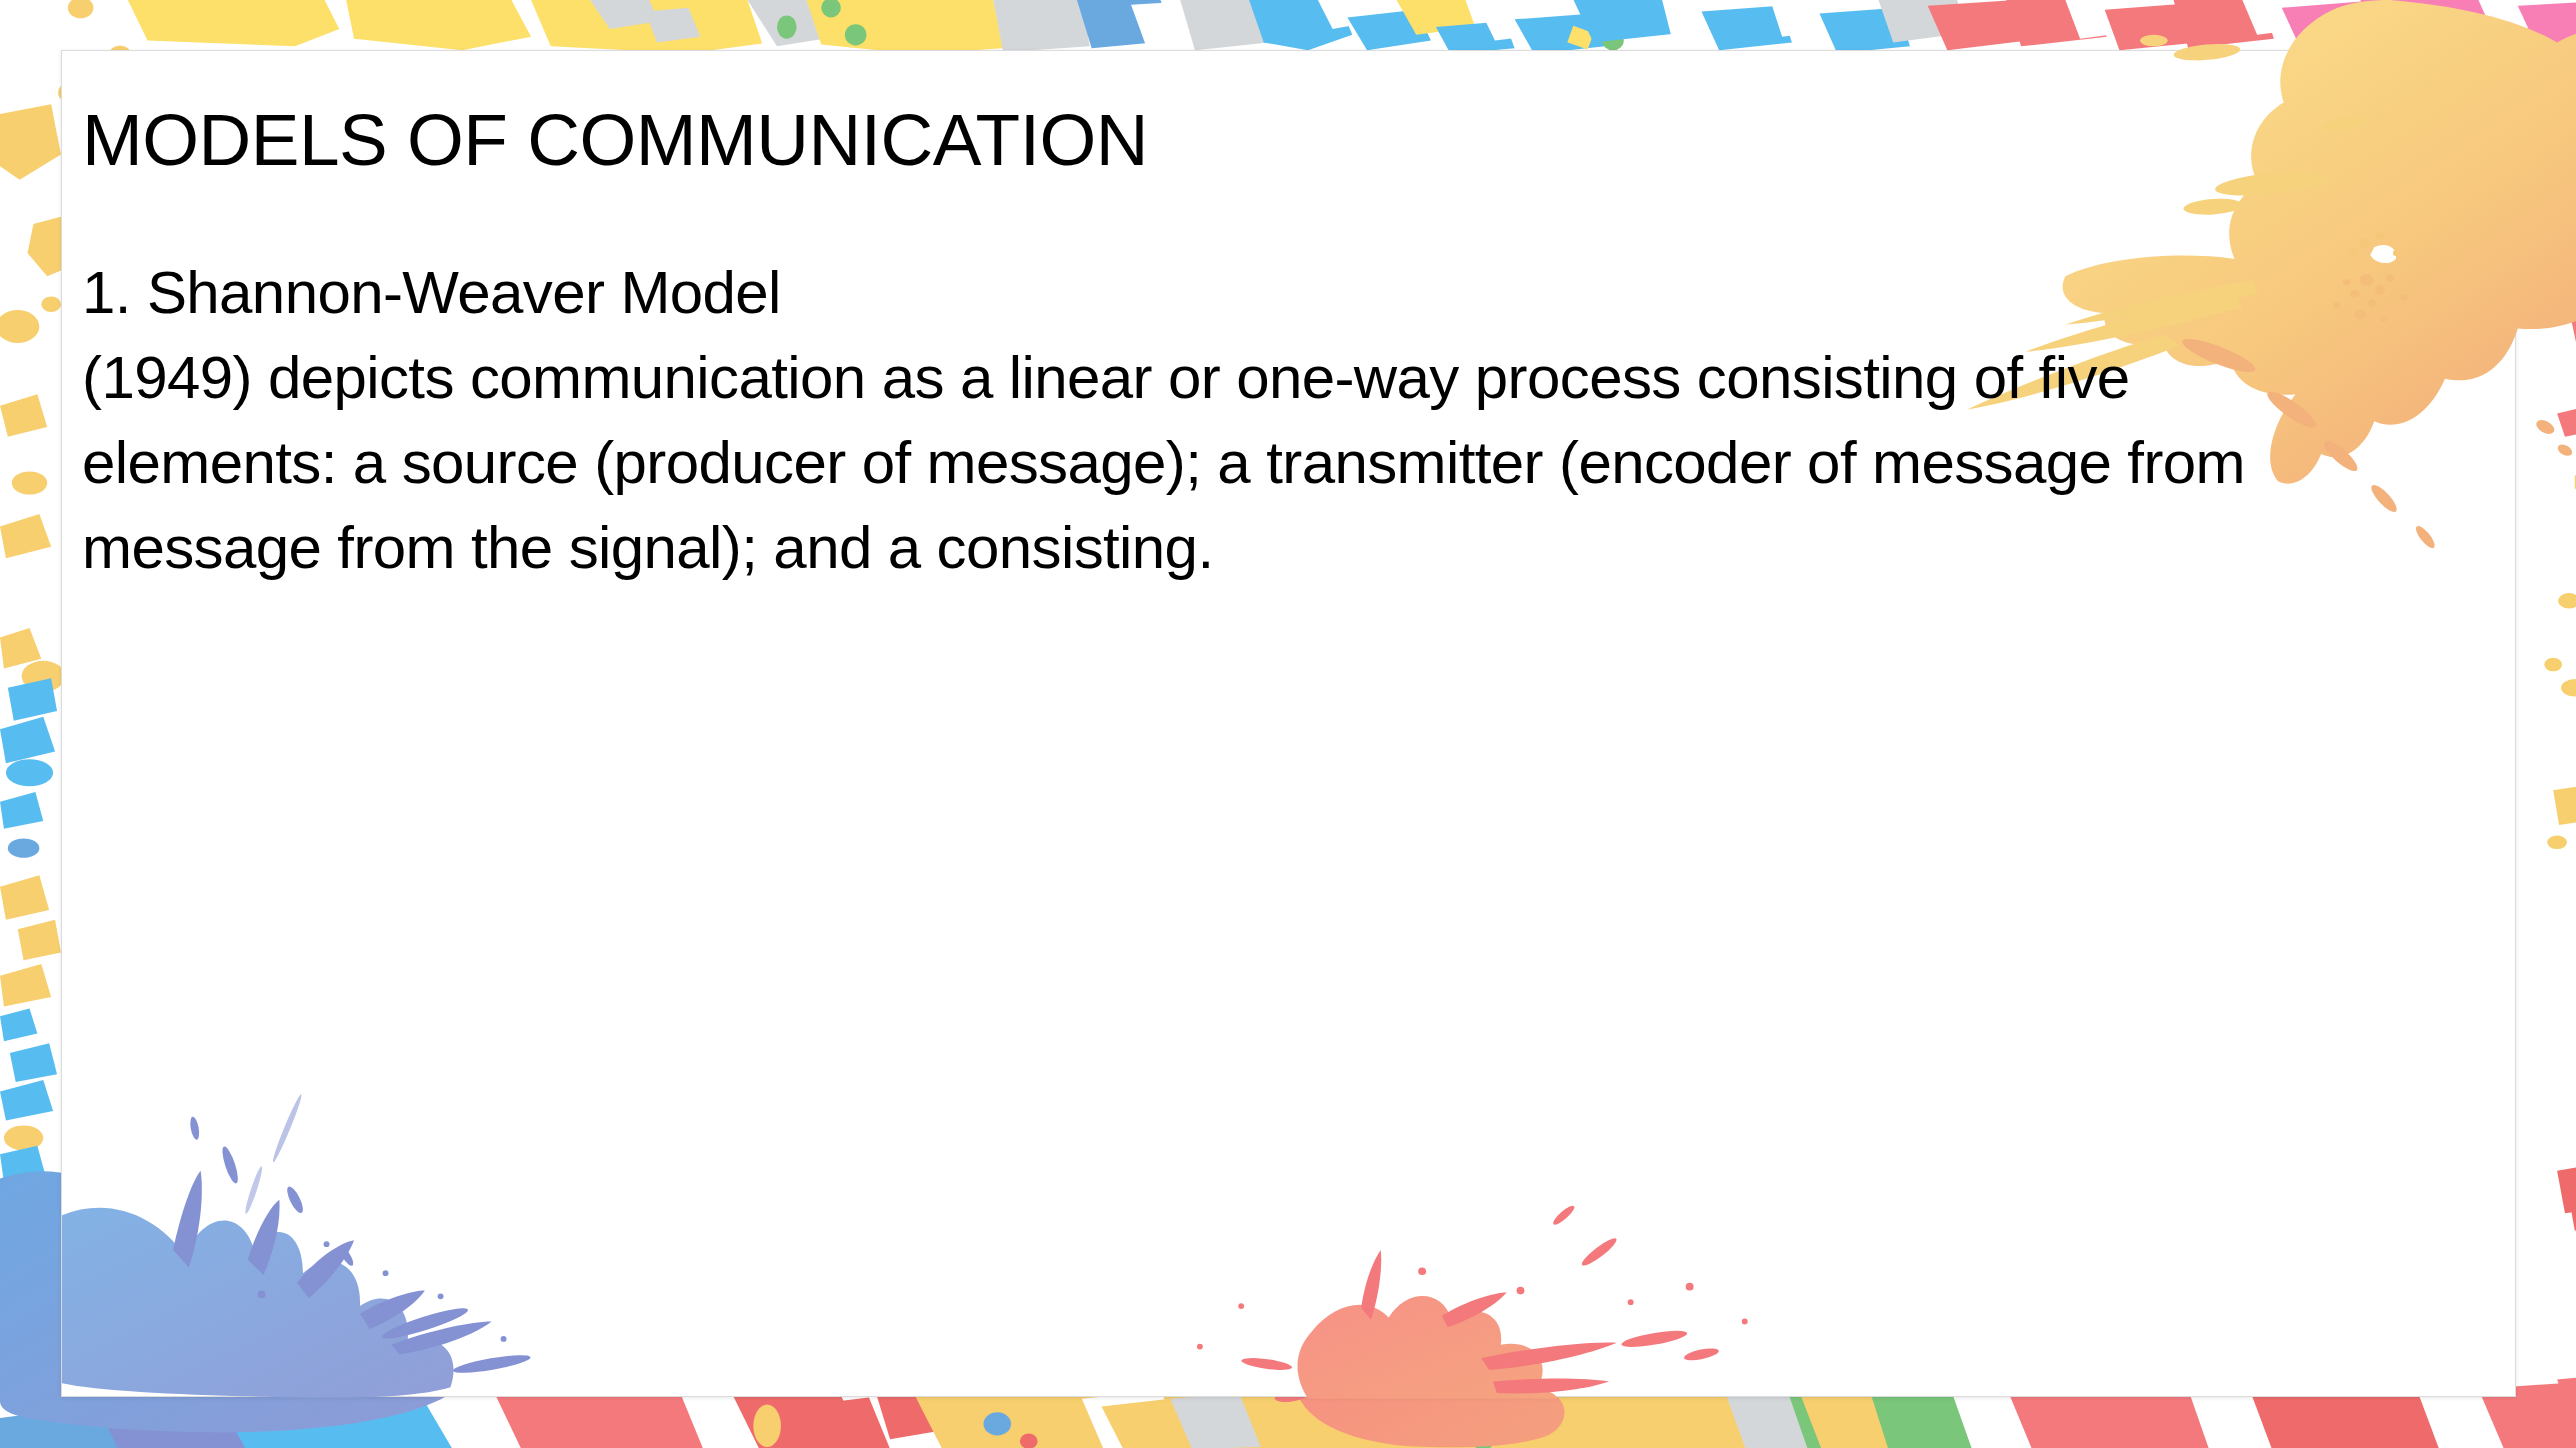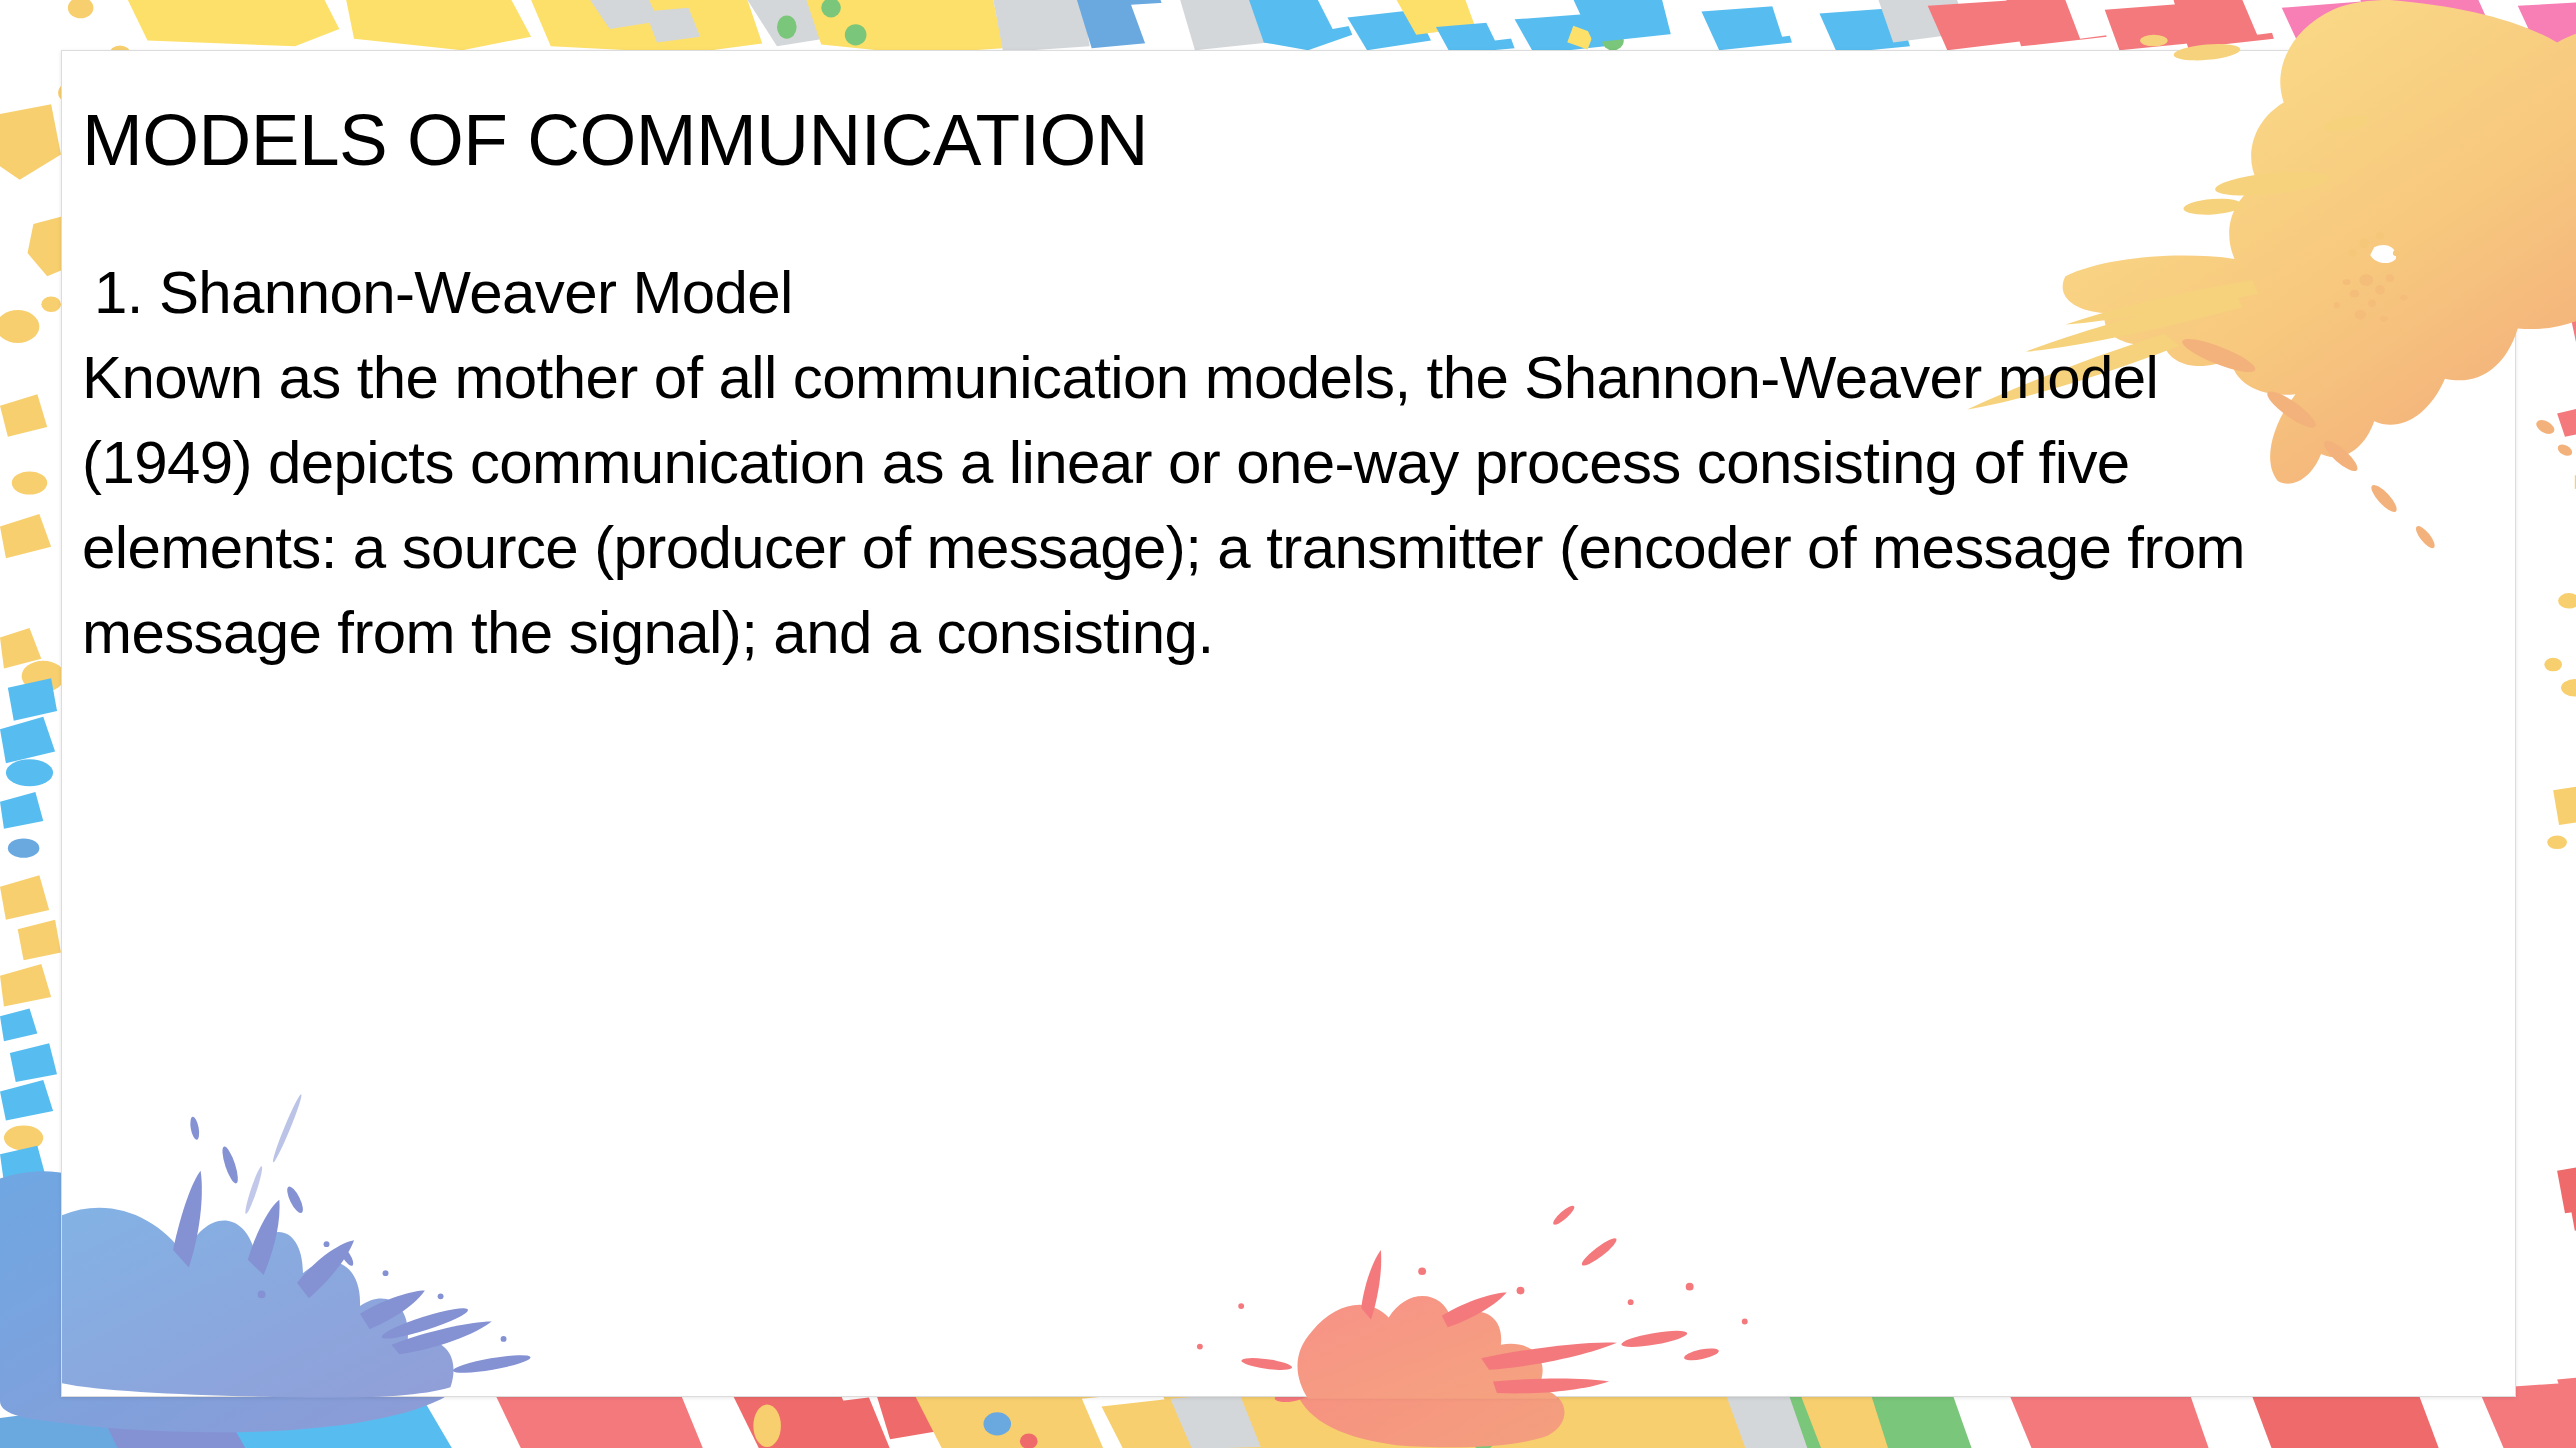--- a/index.html
+++ b/index.html
@@ -84,21 +84,20 @@
     font-size: 60px;
     line-height: 85px;
     font-weight: 400;
     color: #000000;
     letter-spacing: -0.6px;
     white-space: nowrap;
   }
 
   #heading-line {
     margin-bottom: 0;
-    margin-left: 12px;
   }
 </style>
 </head>
 <body>
 
 <div id="slide">
 
   <svg class="bg-layer" viewBox="0 0 2667 1500" preserveAspectRatio="none" xmlns="http://www.w3.org/2000/svg">
     <defs>
       <linearGradient id="gradBlue" x1="0" y1="0" x2="1" y2="1">
@@ -450,21 +449,20 @@
       <circle cx="1774" cy="1368" r="3" fill="#f4797d"></circle>
     </g>
   </svg>
 
   <div id="text-zone">
 
     <div id="slide-title">MODELS OF COMMUNICATION</div>
 
     <div id="body-block">
       <div class="body-line" id="heading-line">1. Shannon-Weaver Model</div>
-      <div class="body-line">Known as the mother of all communication models, the Shannon-Weaver model</div>
       <div class="body-line">(1949) depicts communication as a linear or one-way process consisting of five</div>
       <div class="body-line">elements: a source (producer of message); a transmitter (encoder of message from</div>
       <div class="body-line">message from the signal); and a consisting.</div>
     </div>
 
   </div>
 
 </div>
 
 

